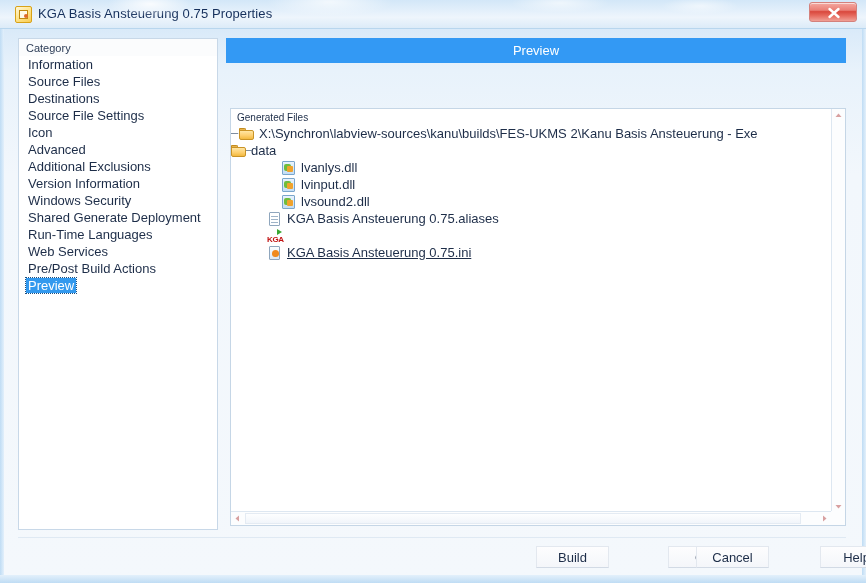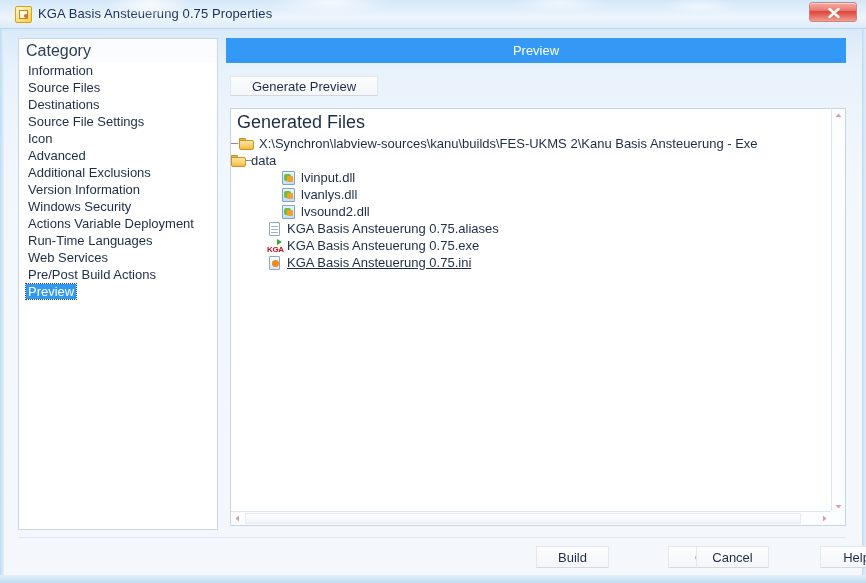--- a/index.html
+++ b/index.html
@@ -99,21 +99,21 @@
     position: absolute;
     left: 14px; top: 9px;
     width: 200px; height: 492px;
     background: #ffffff;
     border: 1px solid #c8d8e8;
     box-sizing: border-box;
     overflow: hidden;
   }
   .cat-header {
     padding: 3px 0 2px 7px;
-    font-size: 16px;
+    font-size: 11px;
     color: #2d3d57;
     background: #fbfcfd;
   }
   .cat-item {
     padding: 1px 0 1px 7px;
     font-size: 13px;
     color: #1d2d48;
     cursor: pointer;
     line-height: 15px;
     white-space: nowrap;
@@ -171,21 +171,21 @@
     overflow: hidden;
   }
   #tree-scroll-area {
     position: absolute;
     left: 0; top: 0;
     width: 600px; height: 404px;
     overflow: hidden;
   }
   #tree-title {
     padding: 3px 0 2px 6px;
-    font-size: 18px;
+    font-size: 10px;
     color: #1d2d48;
     white-space: nowrap;
   }
   .node {
     position: relative;
     height: 17px;
     line-height: 17px;
     font-size: 13px;
     color: #1d2d48;
     white-space: nowrap;
@@ -403,46 +403,45 @@
       <div id="cat-list">
           <div class="cat-item"><span class="chip">Information</span></div>
           <div class="cat-item"><span class="chip">Source Files</span></div>
           <div class="cat-item"><span class="chip">Destinations</span></div>
           <div class="cat-item"><span class="chip">Source File Settings</span></div>
           <div class="cat-item"><span class="chip">Icon</span></div>
           <div class="cat-item"><span class="chip">Advanced</span></div>
           <div class="cat-item"><span class="chip">Additional Exclusions</span></div>
           <div class="cat-item"><span class="chip">Version Information</span></div>
           <div class="cat-item"><span class="chip">Windows Security</span></div>
-          <div class="cat-item"><span class="chip">Actions Variable Deployment</span></div>
+          <div class="cat-item"><span class="chip">Shared Generate Deployment</span></div>
           <div class="cat-item"><span class="chip">Run-Time Languages</span></div>
           <div class="cat-item"><span class="chip">Web Services</span></div>
           <div class="cat-item"><span class="chip">Pre/Post Build Actions</span></div>
           <div class="cat-item selected"><span class="chip">Preview</span></div>
         </div>
     </div>
 
     <div id="rightpane">
 
       <div id="preview-banner">Preview</div>
 
-      <div id="genprev-btn">Generate Preview</div>
 
       <div id="treebox">
 
         <div id="tree-scroll-area">
           <div id="tree-title">Generated Files</div>
           <div id="tree-nodes">
               <div class="node"><span class="expander" style="left: -1px;">–</span><span style="padding-left: 8px;"><span class="ico ico-folder"><span class="tab"></span><span class="body"></span></span><span class="label">X:\Synchron\labview-sources\kanu\builds\FES-UKMS 2\Kanu Basis Ansteuerung - Exe</span></span></div>
               <div class="node"><span class="expander" style="left: 13px;">–</span><span style=""><span class="ico ico-folder"><span class="tab"></span><span class="body"></span></span><span class="label">data</span></span></div>
+              <div class="node"><span style="padding-left: 50px;"><span class="ico ico-dll"><span class="body"></span><span class="gear"></span><span class="plug"></span></span><span class="label">lvanlys.dll</span></span></div>
               <div class="node"><span style="padding-left: 50px;"><span class="ico ico-dll"><span class="body"></span><span class="gear"></span><span class="plug"></span></span><span class="label">lvinput.dll</span></span></div>
-              <div class="node"><span style="padding-left: 50px;"><span class="ico ico-dll"><span class="body"></span><span class="gear"></span><span class="plug"></span></span><span class="label">lvanlys.dll</span></span></div>
               <div class="node"><span style="padding-left: 50px;"><span class="ico ico-dll"><span class="body"></span><span class="gear"></span><span class="plug"></span></span><span class="label">lvsound2.dll</span></span></div>
               <div class="node"><span style="padding-left: 36px;"><span class="ico ico-doc"><span class="body"></span><span class="ln" style="top:4px"></span><span class="ln" style="top:7px"></span><span class="ln" style="top:10px"></span></span><span class="label">KGA Basis Ansteuerung 0.75.aliases</span></span></div>
-              <div class="node"><span style="padding-left: 36px;"><span class="ico ico-exe"><span class="kga">KGA</span><span class="arrow"></span></span><span class="label">KGA Basis Ansteuerung 0.75.exe</span></span></div>
+              <div class="node"><span style="padding-left: 36px;"><span class="ico ico-exe"><span class="kga">KGA</span><span class="arrow"></span></span></span></div>
               <div class="node"><span style="padding-left: 36px; text-decoration: underline;"><span class="ico ico-ini"><span class="body"></span><span class="flame"></span></span><span class="label">KGA Basis Ansteuerung 0.75.ini</span></span></div>
             </div>
         </div>
 
         <div class="sb-v">
           <div class="sb-arrow" style="top:0;left:0;">
             <svg class="arrow-gl" width="13" height="13" viewBox="0 0 13 13">
               <path d="M6.5 4.5 L9.5 8 L3.5 8 Z" fill="#d8a0a0"></path>
             </svg>
           </div>

